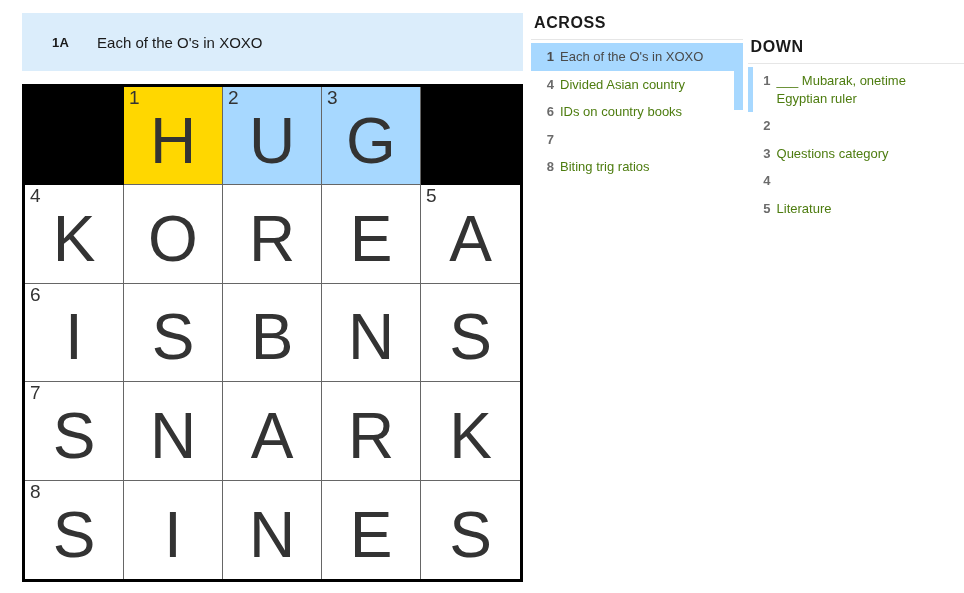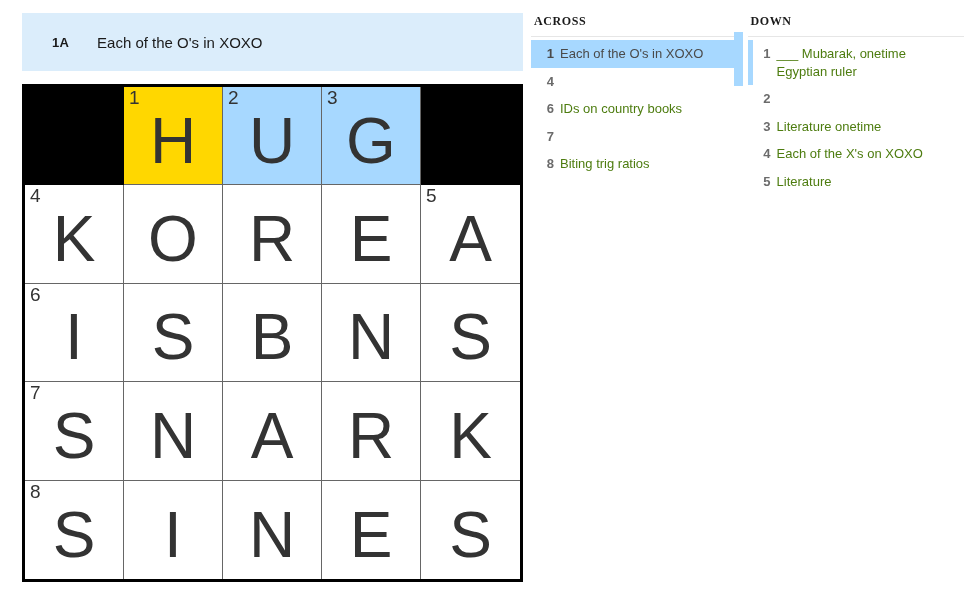--- a/index.html
+++ b/index.html
@@ -125,29 +125,29 @@
     gap: 0;
   }
   .clue-column {
     position: relative;
   }
   #across-column { width: 214px; }
   #down-column {
     width: 219px;
     margin-left: 5px;
     padding-left: 0;
+    margin-top: 24px;
   }
   .clue-list-title {
-    font-size: 12px;
+    font-size: 16px;
     font-weight: bold;
     color: #1a1a1a;
     letter-spacing: 0.6px;
     margin: 0 0 7px 0;
     padding-left: 3px;
-    font-family: Liberation Serif, serif;
   }
   .clue-items {
     border-top: 1px solid #e6e6e6;
     padding-top: 3px;
     margin: 0;
     list-style: none;
     padding-left: 0;
   }
   .clue-item {
     display: flex;
@@ -294,20 +294,21 @@
 
     <div class="clue-column" id="across-column">
       <div class="clue-list-title">ACROSS</div>
       <ul class="clue-items" id="across-items">
           <li class="clue-item selected">
             <span class="clue-num">1</span>
             <span class="clue-text">Each of the O's in XOXO</span>
           </li>
           <li class="clue-item">
             <span class="clue-num">4</span>
+            <span class="clue-text">Divided Asian country</span>
           </li>
           <li class="clue-item">
             <span class="clue-num">6</span>
             <span class="clue-text">IDs on country books</span>
           </li>
           <li class="clue-item">
             <span class="clue-num">7</span>
           </li>
           <li class="clue-item">
             <span class="clue-num">8</span>
@@ -322,25 +323,24 @@
       <ul class="clue-items" id="down-items">
           <li class="clue-item accent">
             <span class="clue-num">1</span>
             <span class="clue-text">___ Mubarak, onetime Egyptian ruler</span>
           </li>
           <li class="clue-item">
             <span class="clue-num">2</span>
           </li>
           <li class="clue-item">
             <span class="clue-num">3</span>
-            <span class="clue-text">Literature onetime</span>
+            <span class="clue-text">Questions category</span>
           </li>
           <li class="clue-item">
             <span class="clue-num">4</span>
-            <span class="clue-text">Each of the X's on XOXO</span>
           </li>
           <li class="clue-item">
             <span class="clue-num">5</span>
             <span class="clue-text">Literature</span>
           </li>
         </ul>
     </div>
 
   </div>
 

